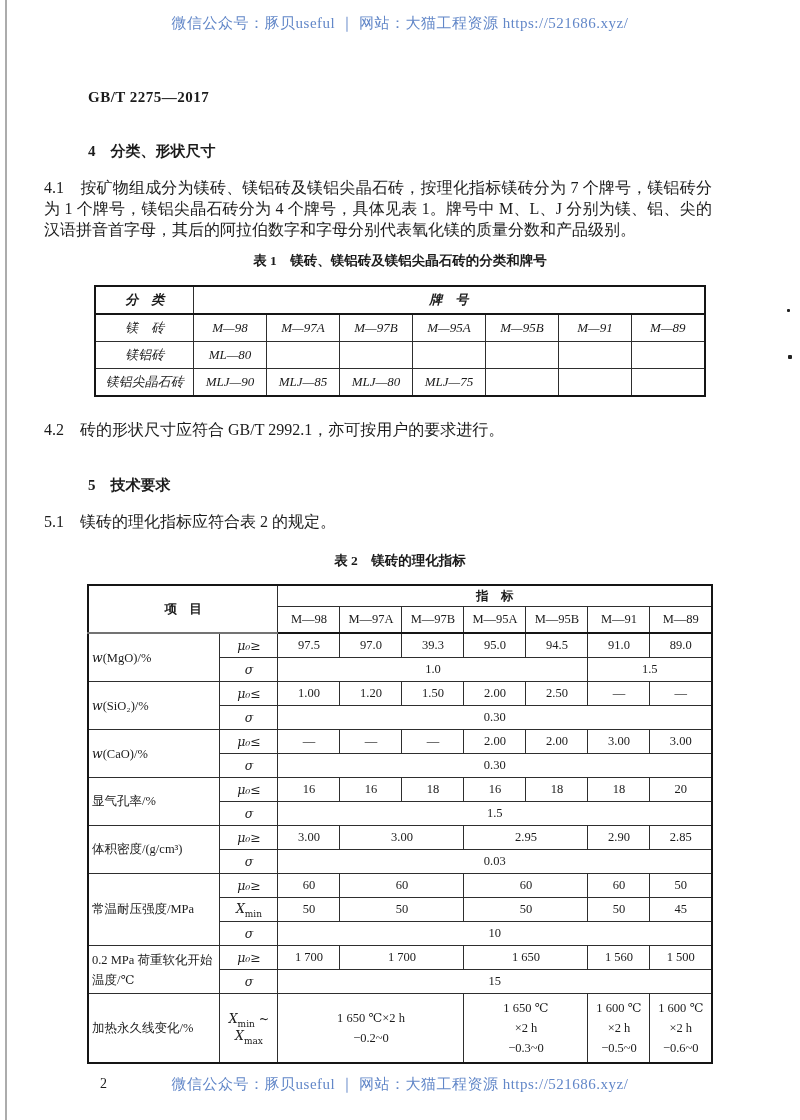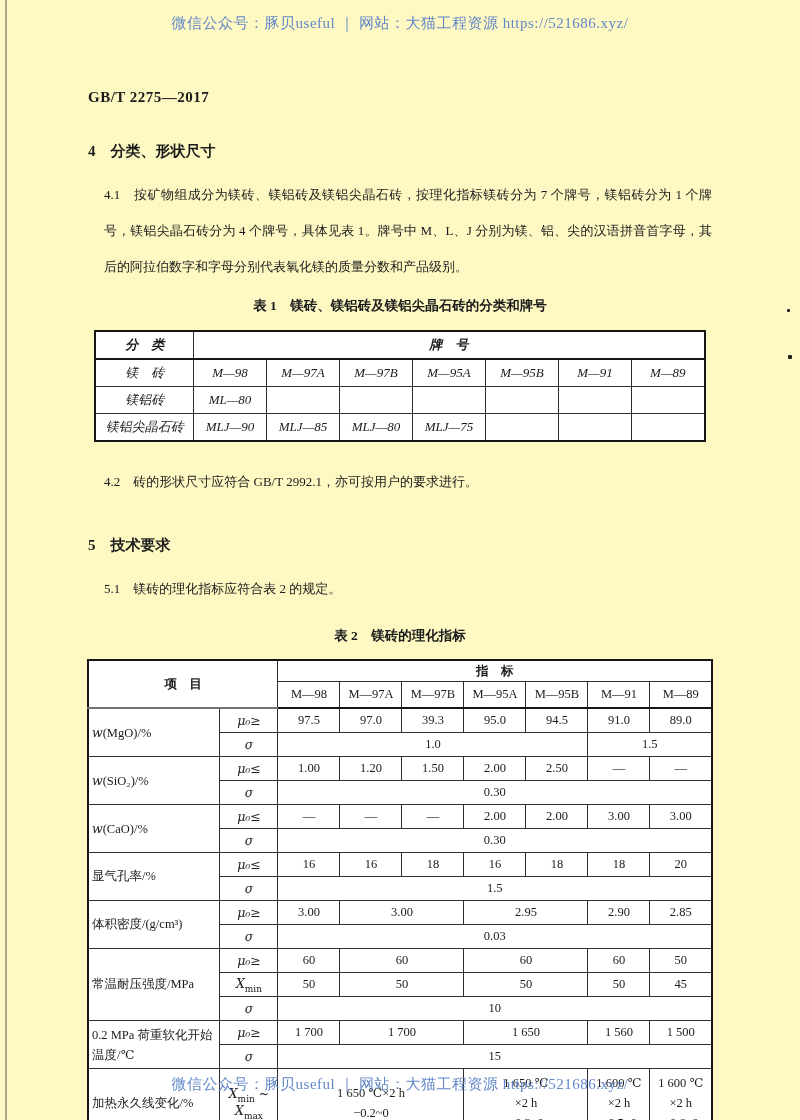--- a/index.html
+++ b/index.html
@@ -1,34 +1,34 @@
 <!DOCTYPE html>
 <html><head>
 <meta charset="utf-8">
 <style>
   html,body { margin:0; padding:0; background:#e8e8e8; }
   .page {
     position:relative; width:800px; height:1120px; margin:0 auto;
-    background:#fef9c3; overflow:hidden;
+    background:#ffffff; overflow:hidden;
     font-family:"Liberation Serif","DejaVu Serif",serif;
     color:#1b1b1b;
   }
   .scan-edge { position:absolute; left:5px; top:0; width:2px; height:100%; background:rgba(70,70,70,.45); }
   .speck { position:absolute; background:#222; border-radius:1px; }
   .speck.s1 { right:10px; top:309px; width:3px; height:3px; }
   .speck.s2 { right:8px;  top:355px; width:4px; height:4px; }
 
   .watermark { text-align:center; color:#6287c8; font-size:15px; letter-spacing:.5px; }
   .watermark.top { padding-top:14px; }
   .watermark.bottom { position:absolute; left:0; right:0; bottom:26px; }
 
   .doc-code { margin:56px 0 0 88px; font-weight:bold; font-size:15px; letter-spacing:.5px; }
 
   .sec-heading { margin:36px 88px 0 88px; font-size:15px; font-weight:bold; }
-  .para { margin:16px 88px 0 104px; font-size:13px; line-height:36px; text-align:justify; }
+  .para { margin:16px 88px 0 44px; font-size:16px; line-height:21px; text-align:justify; }
   .para.single { margin-top:22px; }
 
   .tbl-title { text-align:center; font-weight:bold; font-size:13.5px; margin-top:12px; }
 
   table { border-collapse:collapse; table-layout:fixed; background:#fff; }
   td { border:1px solid #2e2e2e; text-align:center; padding:0 2px; overflow:hidden; }
 
   table.t1 { width:610px; margin:15px auto 0 auto; font-size:13px; border:2px solid #151515;font-style:italic; }
   .t1 td { height:26px; }
   .t1 tr.hdr td { border-bottom:2px solid #151515; font-weight:bold; }

